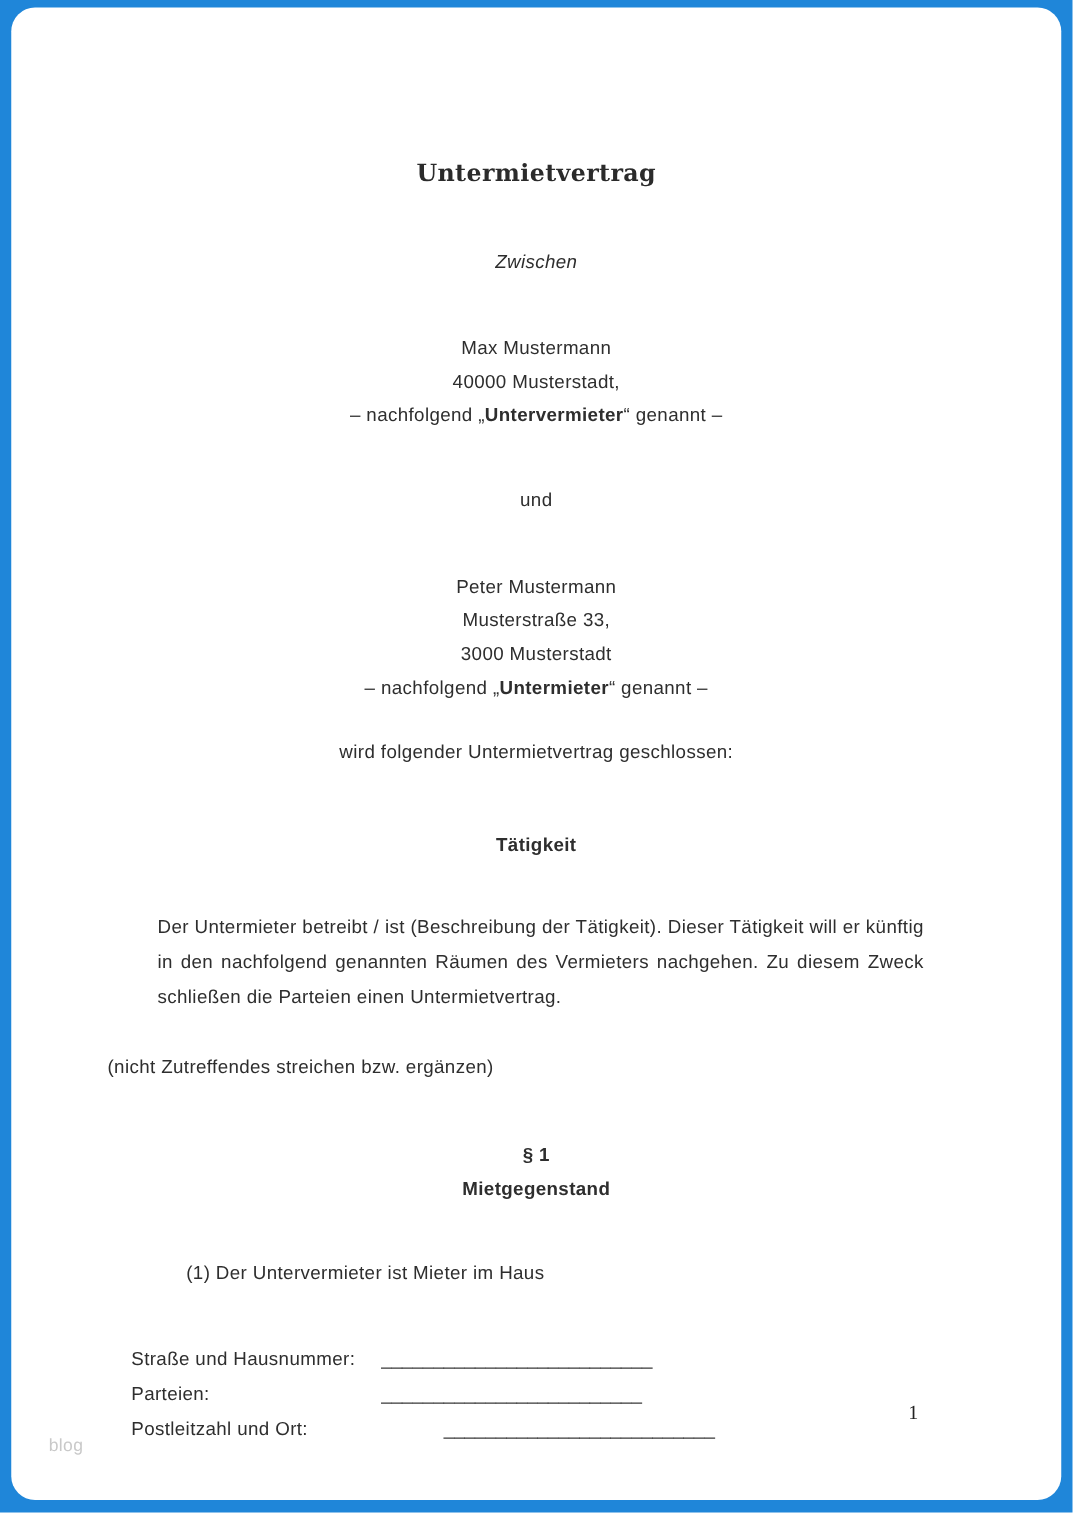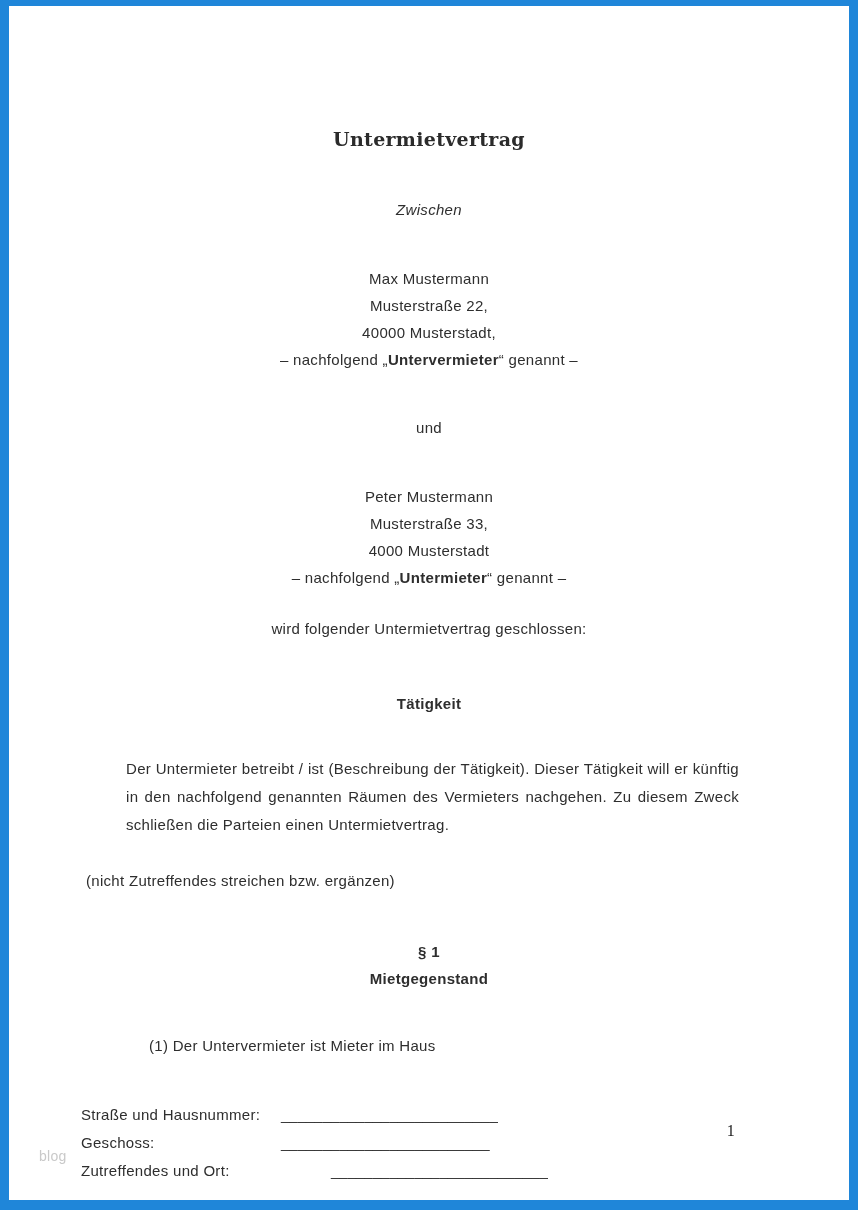--- a/index.html
+++ b/index.html
@@ -15,20 +15,21 @@
     color: #2e2e2e;
     overflow: hidden;
   }
   .page {
     position: absolute;
     top: 6px;
     left: 9px;
     right: 9px;
     bottom: 10px;
     background: #ffffff;
+    border-radius: 19px;
   }
   .content {
     position: relative;
     width: 100%;
     height: 100%;
     box-sizing: border-box;
     padding-top: 122px;
     font-size: 15px;
     letter-spacing: 0.3px;
   }
@@ -65,21 +66,21 @@
   .note-line {
     margin-left: 77px;
     line-height: 27px;
   }
   .item-line {
     margin-left: 140px;
     line-height: 27px;
   }
   .field-row {
     display: flex;
-    margin-left: 72px;
+    margin-left: 96px;
     line-height: 28px;
     white-space: nowrap;
   }
   .field-label {
     width: 200px;
     flex: 0 0 auto;
   }
   .field-line {
     letter-spacing: 0;
   }
@@ -108,31 +109,30 @@
 
 <div class="page">
   <div class="content">
 
     <h1 class="doc-title centered">Untermietvertrag</h1>
 
     <p class="line centered mt-zwischen">Zwischen</p>
 
     <div class="centered mt-party">
       <p class="line">Max Mustermann</p>
-      <p class="line">Musterstraße 22,</p>
       <p class="line">40000 Musterstadt,</p>
       <p class="line"><span>– nachfolgend „</span><span class="bold">Untervermieter</span><span>“ genannt –</span></p>
     </div>
 
     <p class="line centered mt-und">und</p>
 
     <div class="centered mt-party">
       <p class="line">Peter Mustermann</p>
       <p class="line">Musterstraße 33,</p>
-      <p class="line">4000 Musterstadt</p>
+      <p class="line">3000 Musterstadt</p>
       <p class="line"><span>– nachfolgend „</span><span class="bold">Untermieter</span><span>“ genannt –</span></p>
     </div>
 
     <p class="line centered mt-closing">wird folgender Untermietvertrag geschlossen:</p>
 
     <p class="line centered bold mt-praeambel">Tätigkeit</p>
 
     <p class="para mt-body">Der Untermieter betreibt / ist (Beschreibung der Tätigkeit). Dieser Tätigkeit will er künftig in den nachfolgend genannten Räumen des Vermieters nachgehen. Zu diesem Zweck schließen die Parteien einen Untermietvertrag.</p>
 
     <p class="note-line mt-note">(nicht Zutreffendes streichen bzw. ergänzen)</p>
@@ -143,25 +143,25 @@
     </div>
 
     <p class="item-line mt-item">(1) Der Untervermieter ist Mieter im Haus</p>
 
     <div class="mt-fields">
       <div class="field-row">
         <span class="field-label">Straße und Hausnummer:</span>
         <span class="field-line">__________________________</span>
       </div>
       <div class="field-row">
-        <span class="field-label">Geschoss:</span>
+        <span class="field-label">Parteien:</span>
         <span class="field-line">_________________________</span>
       </div>
       <div class="field-row">
-        <span class="field-label">Zutreffendes und Ort:</span>
+        <span class="field-label">Postleitzahl und Ort:</span>
         <span class="field-line indent-extra">__________________________</span>
       </div>
     </div>
 
     <div class="page-number">1</div>
     <div class="watermark">blog</div>
 
   </div>
 </div>
 

